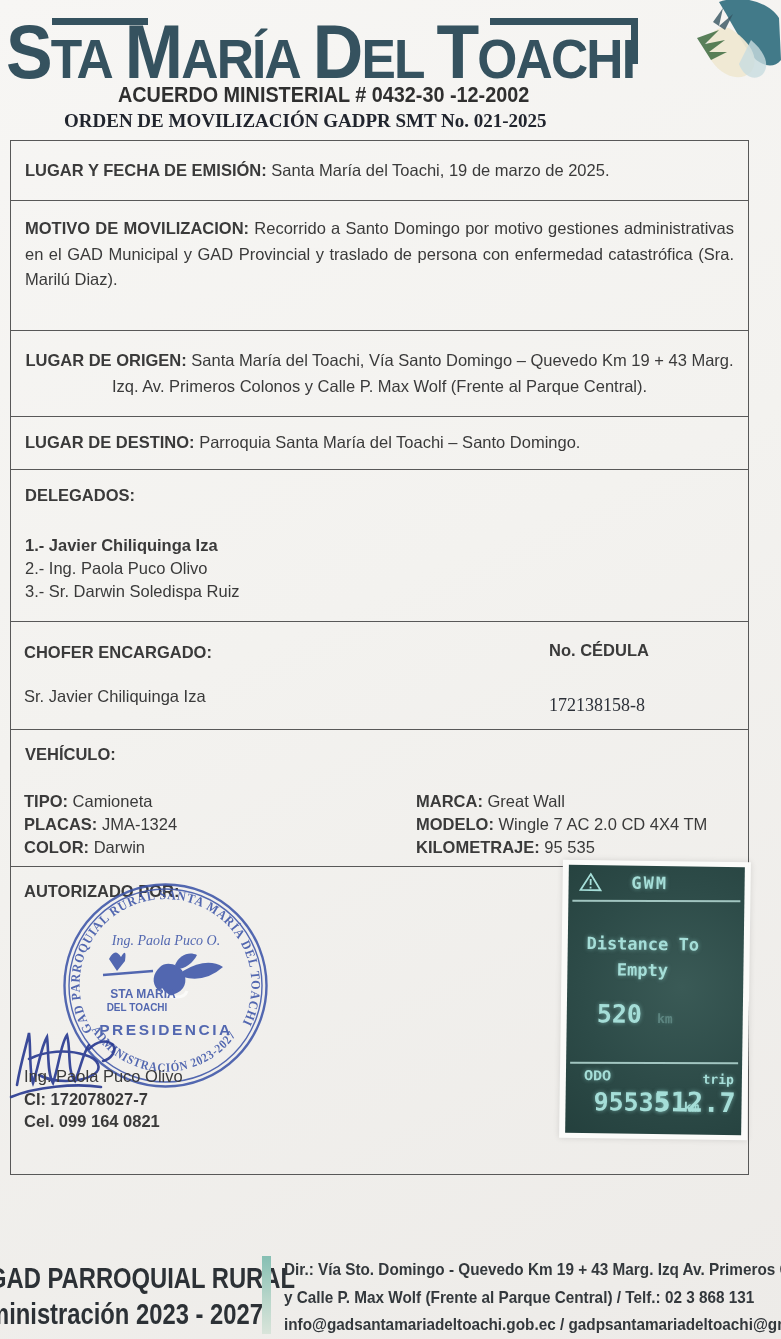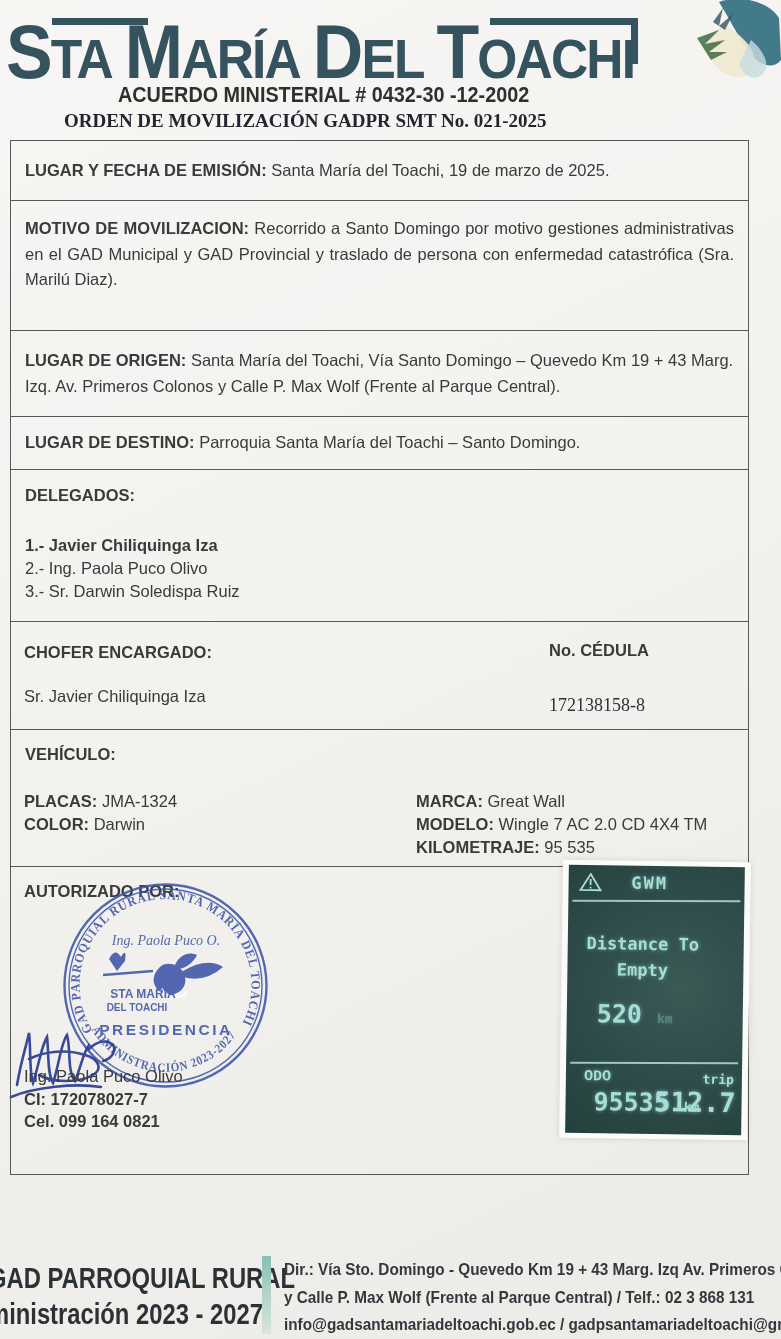--- a/index.html
+++ b/index.html
@@ -24,21 +24,21 @@
              font-weight:bold;font-size:19px;color:#21252e;white-space:nowrap;}
   .bird{position:absolute;right:0;top:0;width:180px;height:115px;}
   
   .doc-table{position:absolute;left:10px;top:140px;width:737px;border:1.6px solid #585858;}
   .row{position:relative;border-bottom:1.4px solid #585858;box-sizing:border-box;
        padding:0 14px;font-size:16.5px;line-height:1.32;}
   .row:last-child{border-bottom:none;}
   .b{font-weight:bold;}
   .r-emision{height:60px;padding-top:19px;}
   .r-motivo{height:130px;padding-top:15px;text-align:justify;line-height:1.55;}
-  .r-origen{height:86px;padding-top:17px;line-height:1.55;}
+  .r-origen{height:86px;padding-top:17px;line-height:1.55;text-align:center;}
   .r-destino{height:53px;padding-top:15px;}
   .r-tiempo{height:60px;}
   .r-tiempo span{position:absolute;top:19px;white-space:nowrap;}
   .t-col1{left:13px;} .t-col2{left:348px;} .t-col3{left:540px;}
   .r-delegados{height:152px;padding-top:15px;}
   .deleg-list{margin-top:27px;}
   .deleg-list div{line-height:23px;}
   .r-chofer{height:108px;}
   .r-chofer .l1{position:absolute;top:20px;left:13px;}
   .r-chofer .l1b{position:absolute;top:18px;left:538px;}
@@ -151,20 +151,21 @@
       <span class="l1 b">CHOFER ENCARGADO:</span>
       <span class="l1b b">No. CÉDULA</span>
       <span class="l2">Sr. Javier Chiliquinga Iza</span>
       <span class="l2b">172138158-8</span>
     </div>
 
     <div class="row r-vehiculo">
       <span class="b">VEHÍCULO:</span>
       <div class="veh-grid">
         <div class="veh-col left">
+          <div><span class="b">TIPO:</span> <span>Camioneta</span></div>
           <div><span class="b">PLACAS:</span> <span>JMA-1324</span></div>
           <div><span class="b">COLOR:</span> <span>Darwin</span></div>
         </div>
         <div class="veh-col">
           <div><span class="b">MARCA:</span> <span>Great Wall</span></div>
           <div><span class="b">MODELO:</span> <span>Wingle 7 AC 2.0 CD 4X4 TM</span></div>
           <div><span class="b">KILOMETRAJE:</span> <span>95 535</span></div>
         </div>
       </div>
     </div>

